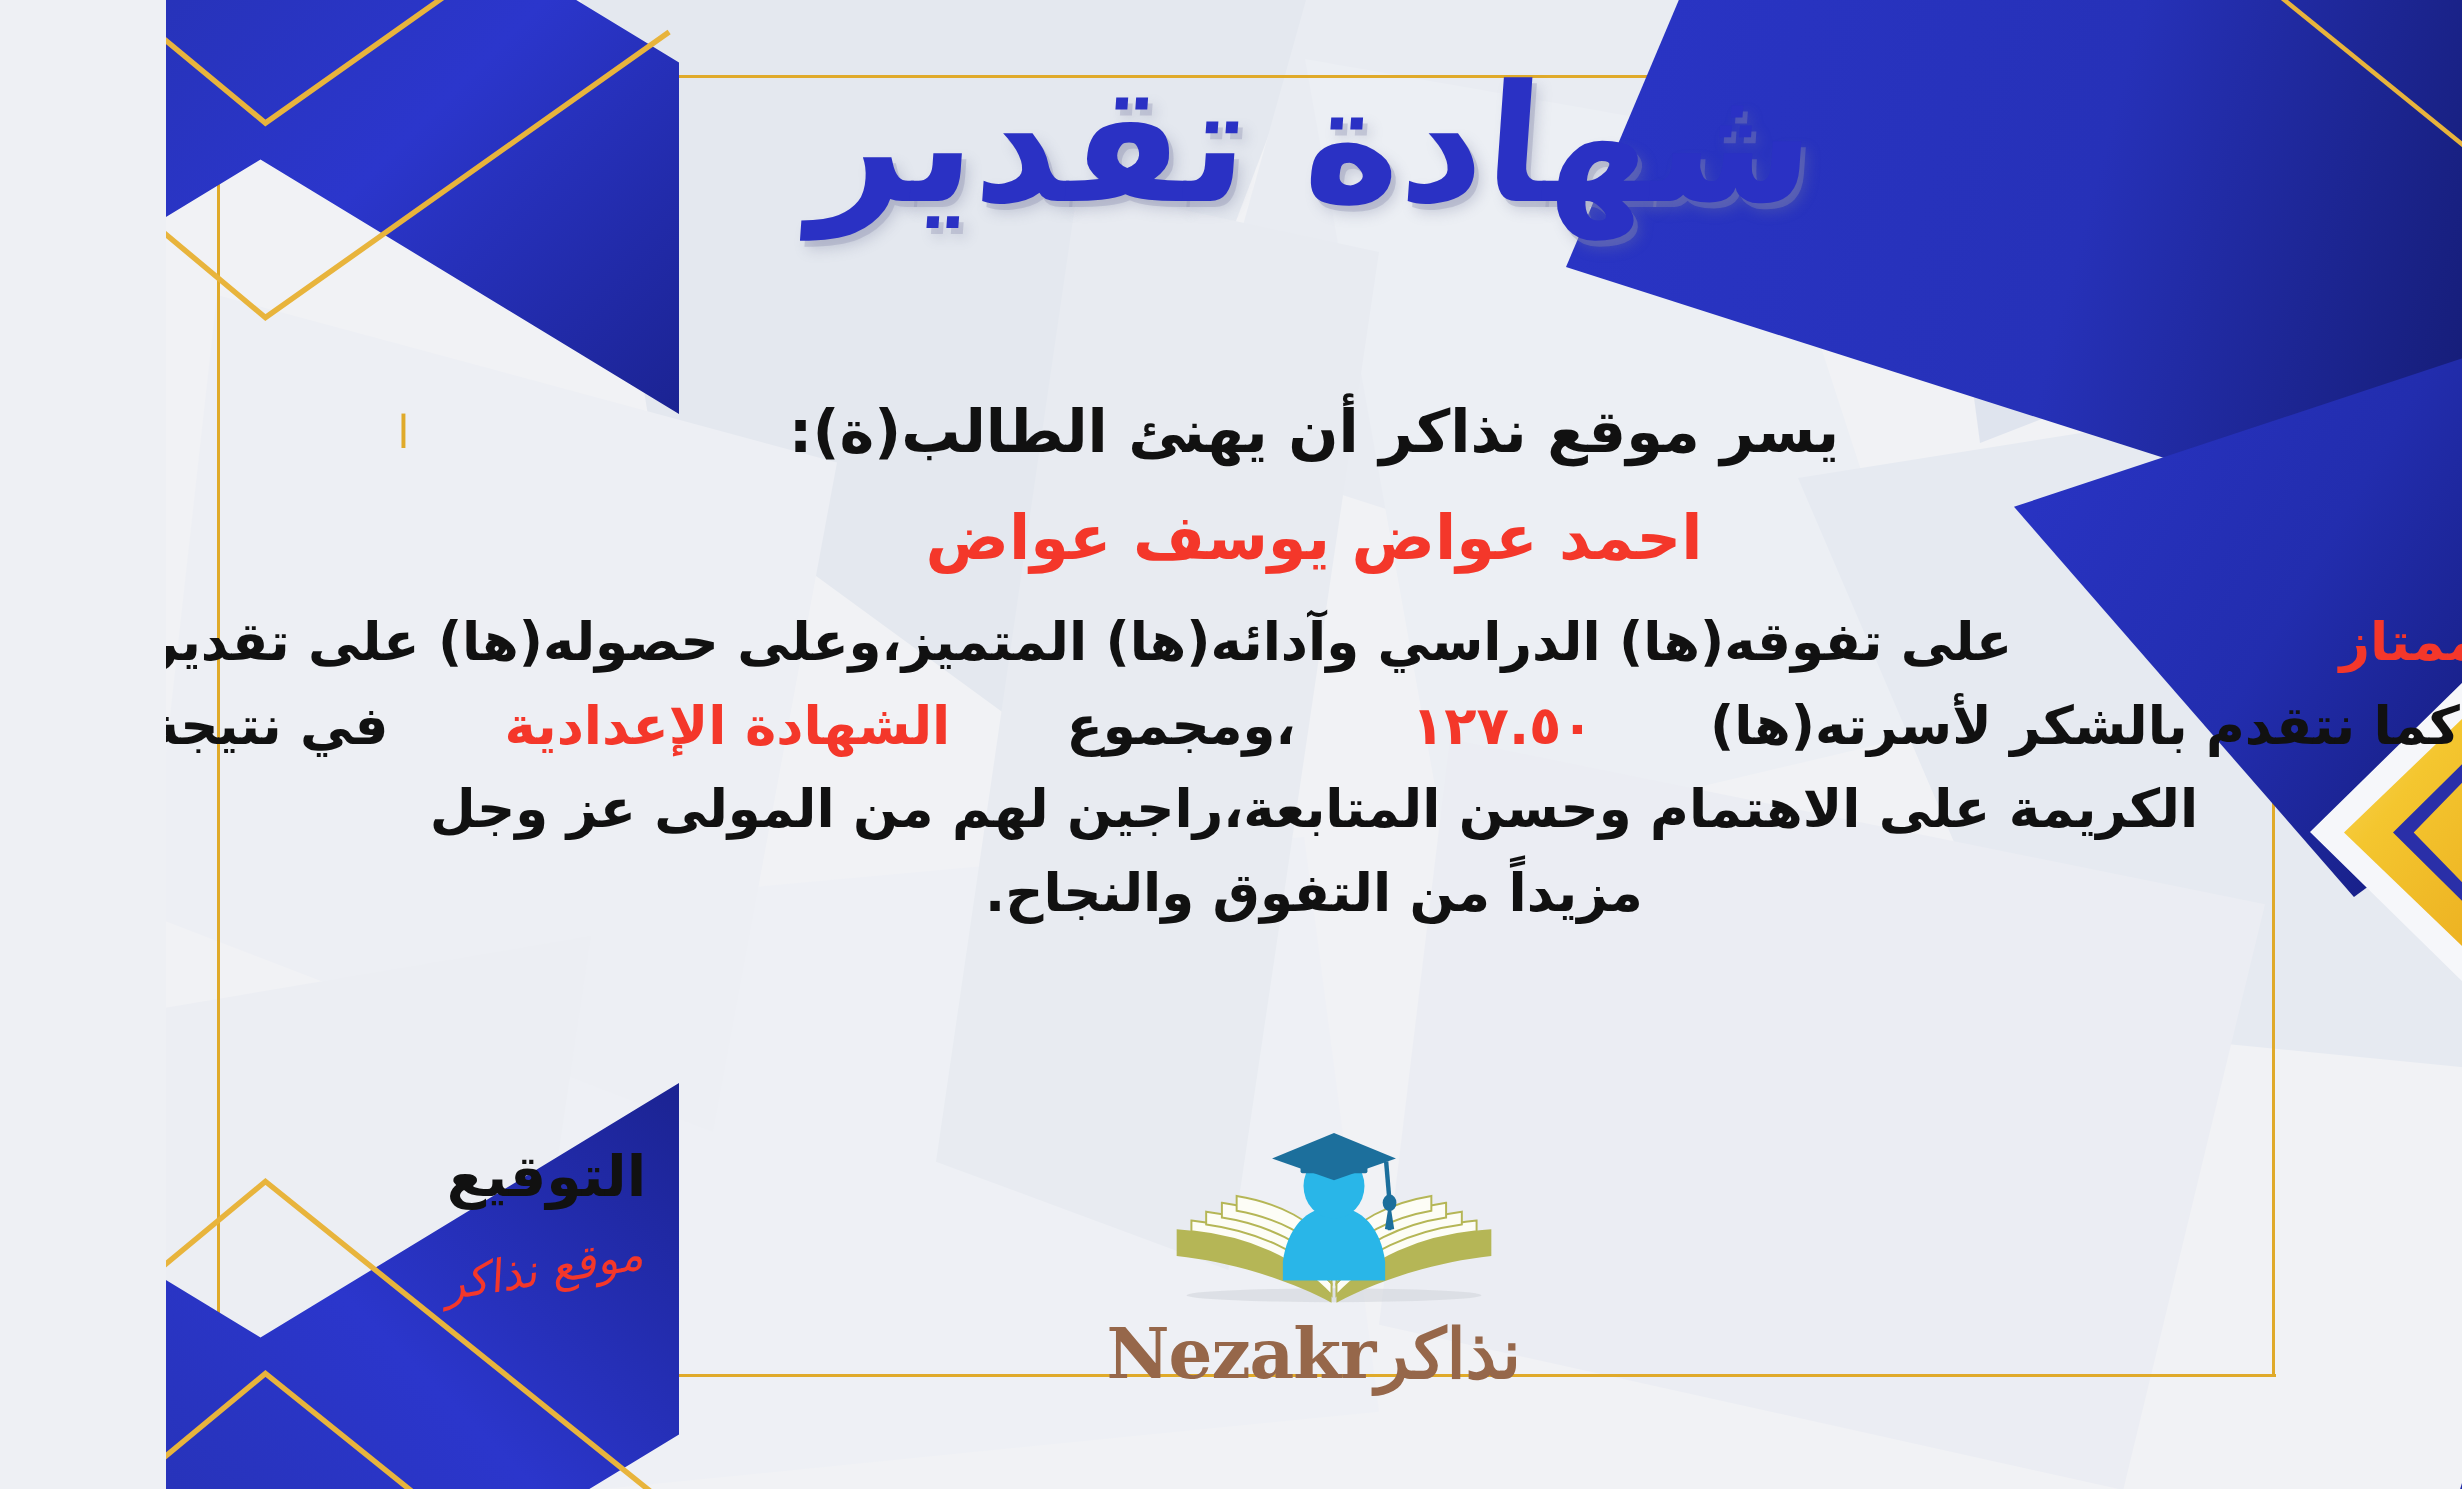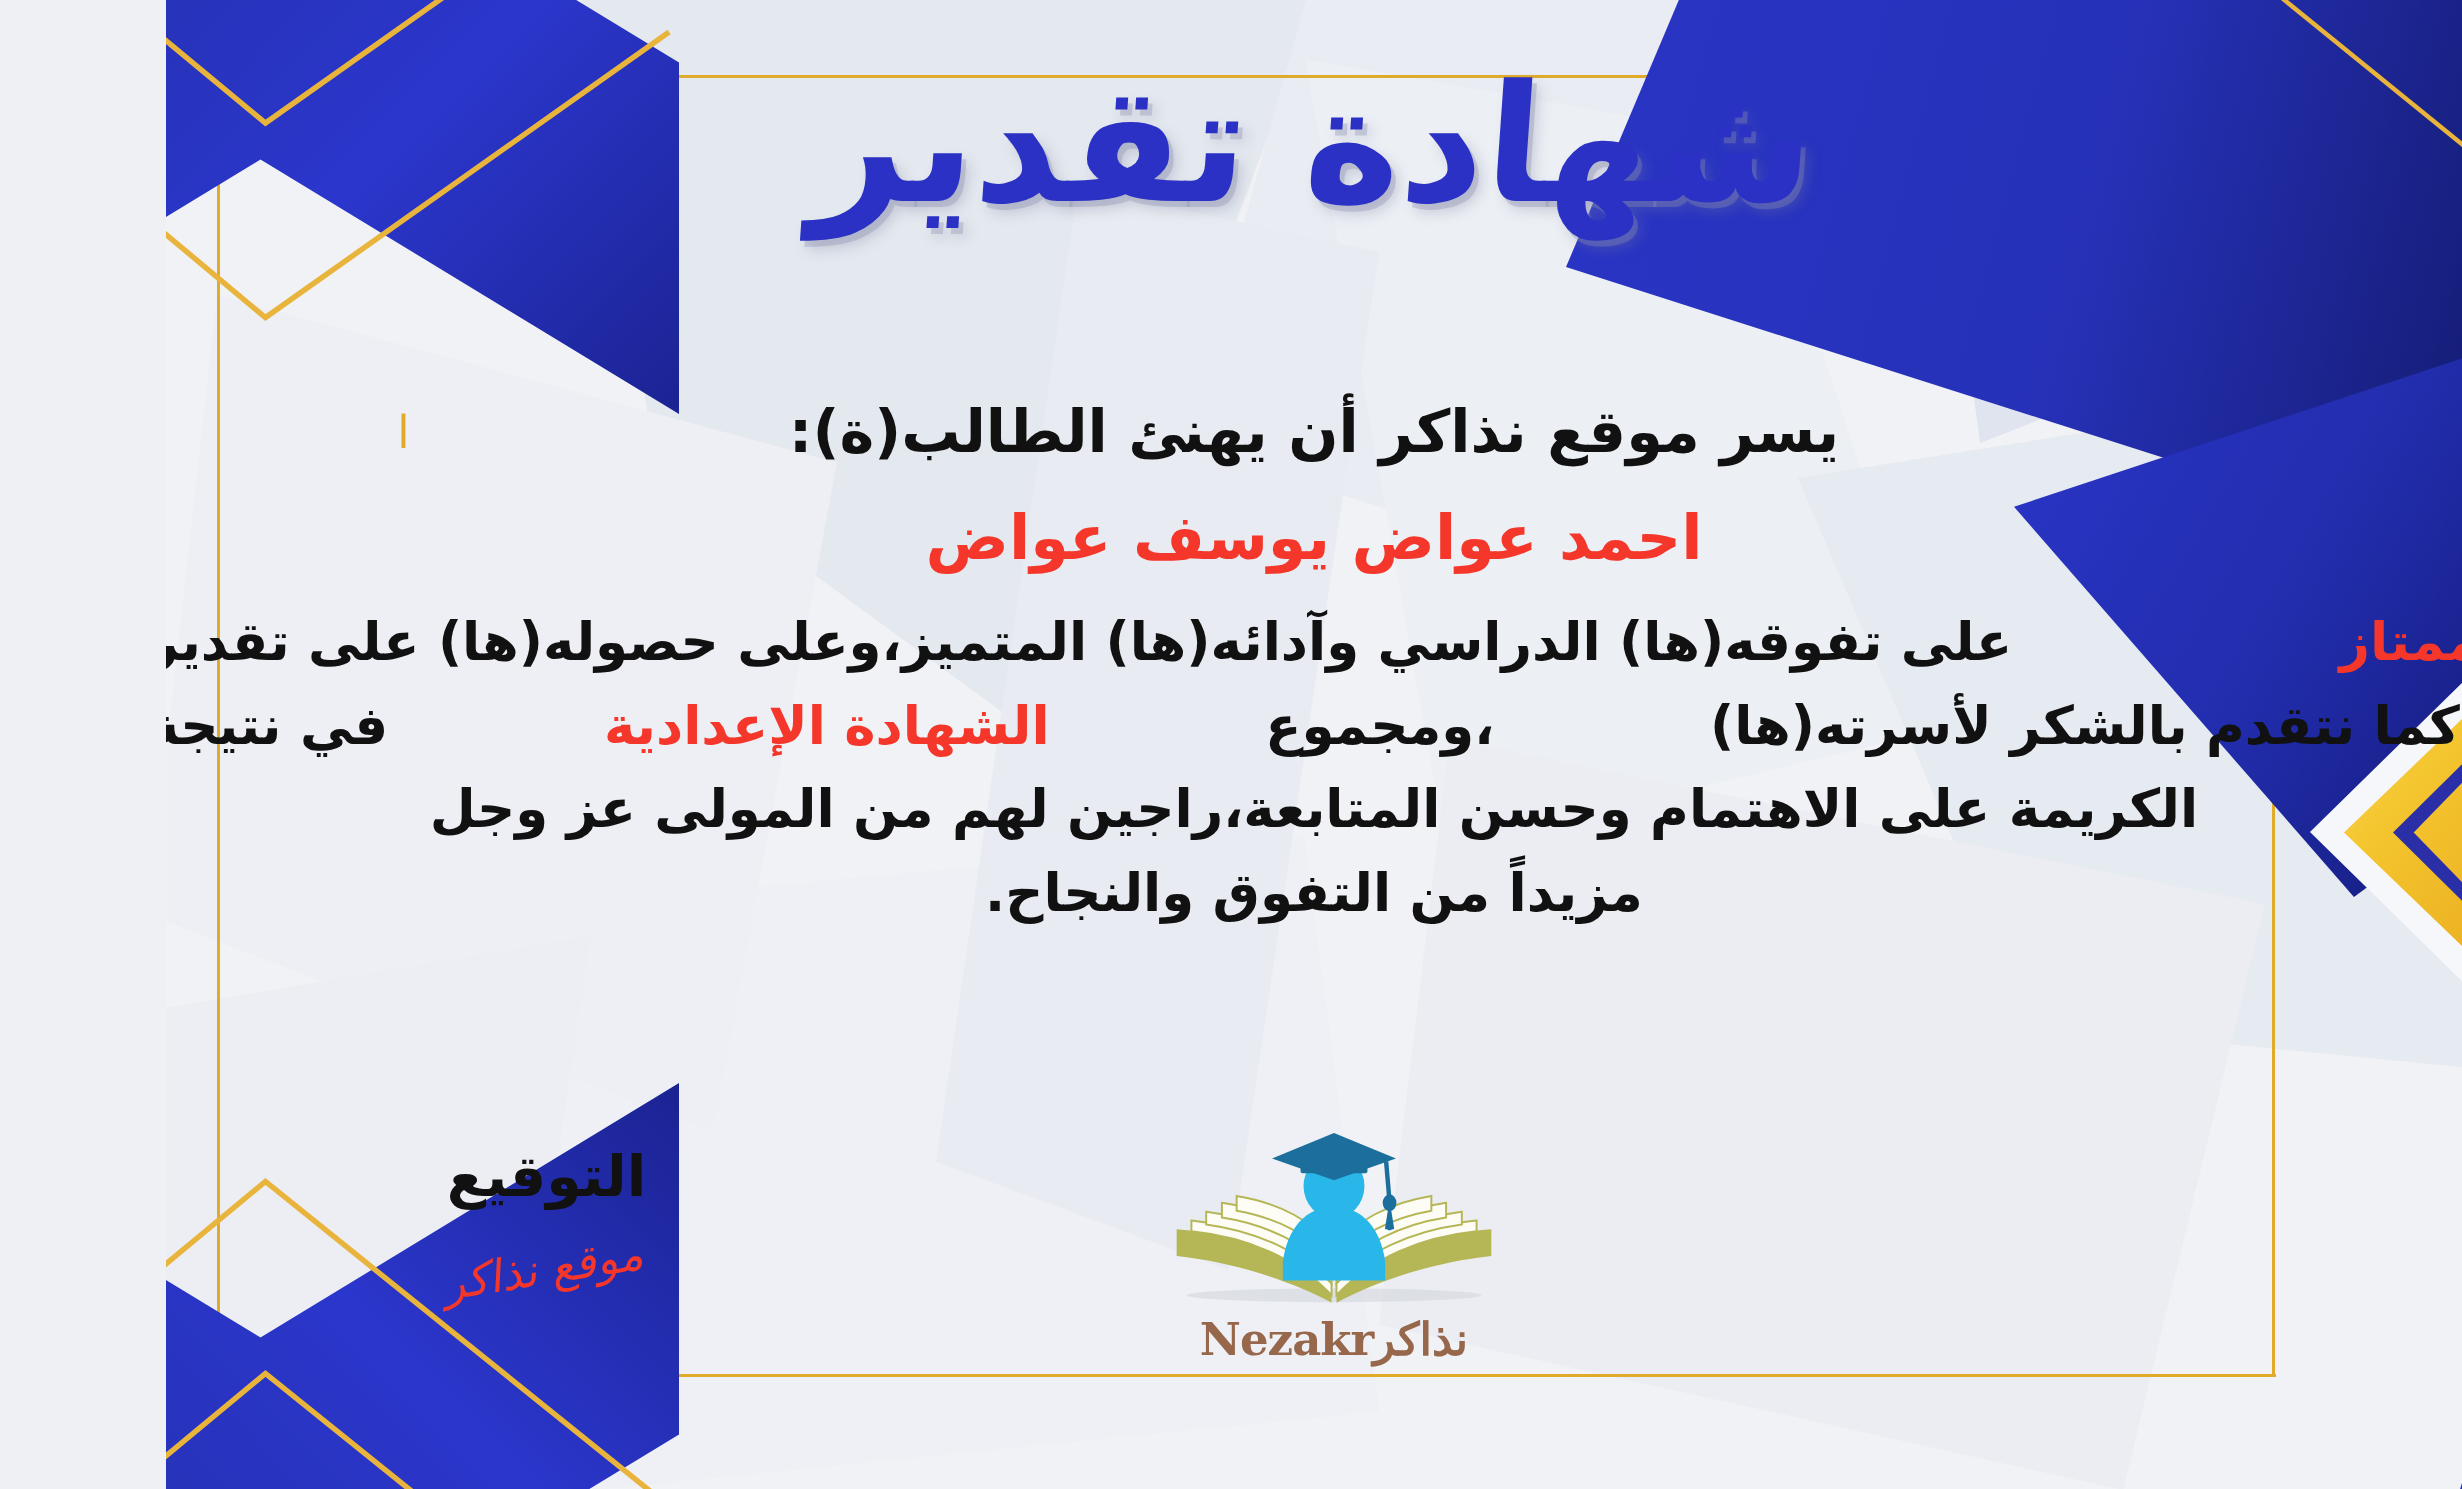--- a/index.html
+++ b/index.html
@@ -198,21 +198,21 @@
   }
 
   
   .logo-block {
     position:absolute; left:1147px; top:1133px;
     width:374px; text-align:center;
   }
   .logo-mark { position:relative; width:374px; height:177px; margin:0 auto; }
   .logo-text {
     margin-top:3px;
-    font-size:45px;
+    font-size:69px;
     font-weight:700;
     color:#96674a;
     font-family:"DejaVu Serif","Liberation Serif",serif;
     direction:rtl;
     letter-spacing:-1px;
   }
 </style>
 </head>
 <body>
 
@@ -278,20 +278,21 @@
 
       <div class="line para justified">
         <span class="seg">على تفوقه(ها) الدراسي وآدائه(ها) المتميز،وعلى حصوله(ها) على تقدير</span>
         <span class="seg red">ممتاز</span>
       </div>
 
       <div class="line para justified">
         <span class="seg">في نتيجة</span>
         <span class="seg red">الشهادة الإعدادية</span>
         <span class="seg">،ومجموع</span>
+        <span class="seg red">١٢٧.٥٠</span>
         <span class="seg">،كما نتقدم بالشكر لأسرته(ها)</span>
       </div>
 
       <div class="line para">الكريمة على الاهتمام وحسن المتابعة،راجين لهم من المولى عز وجل</div>
 
       <div class="line para">مزيداً من التفوق والنجاح.</div>
 
     </div>
 
     <div class="signature-block">

